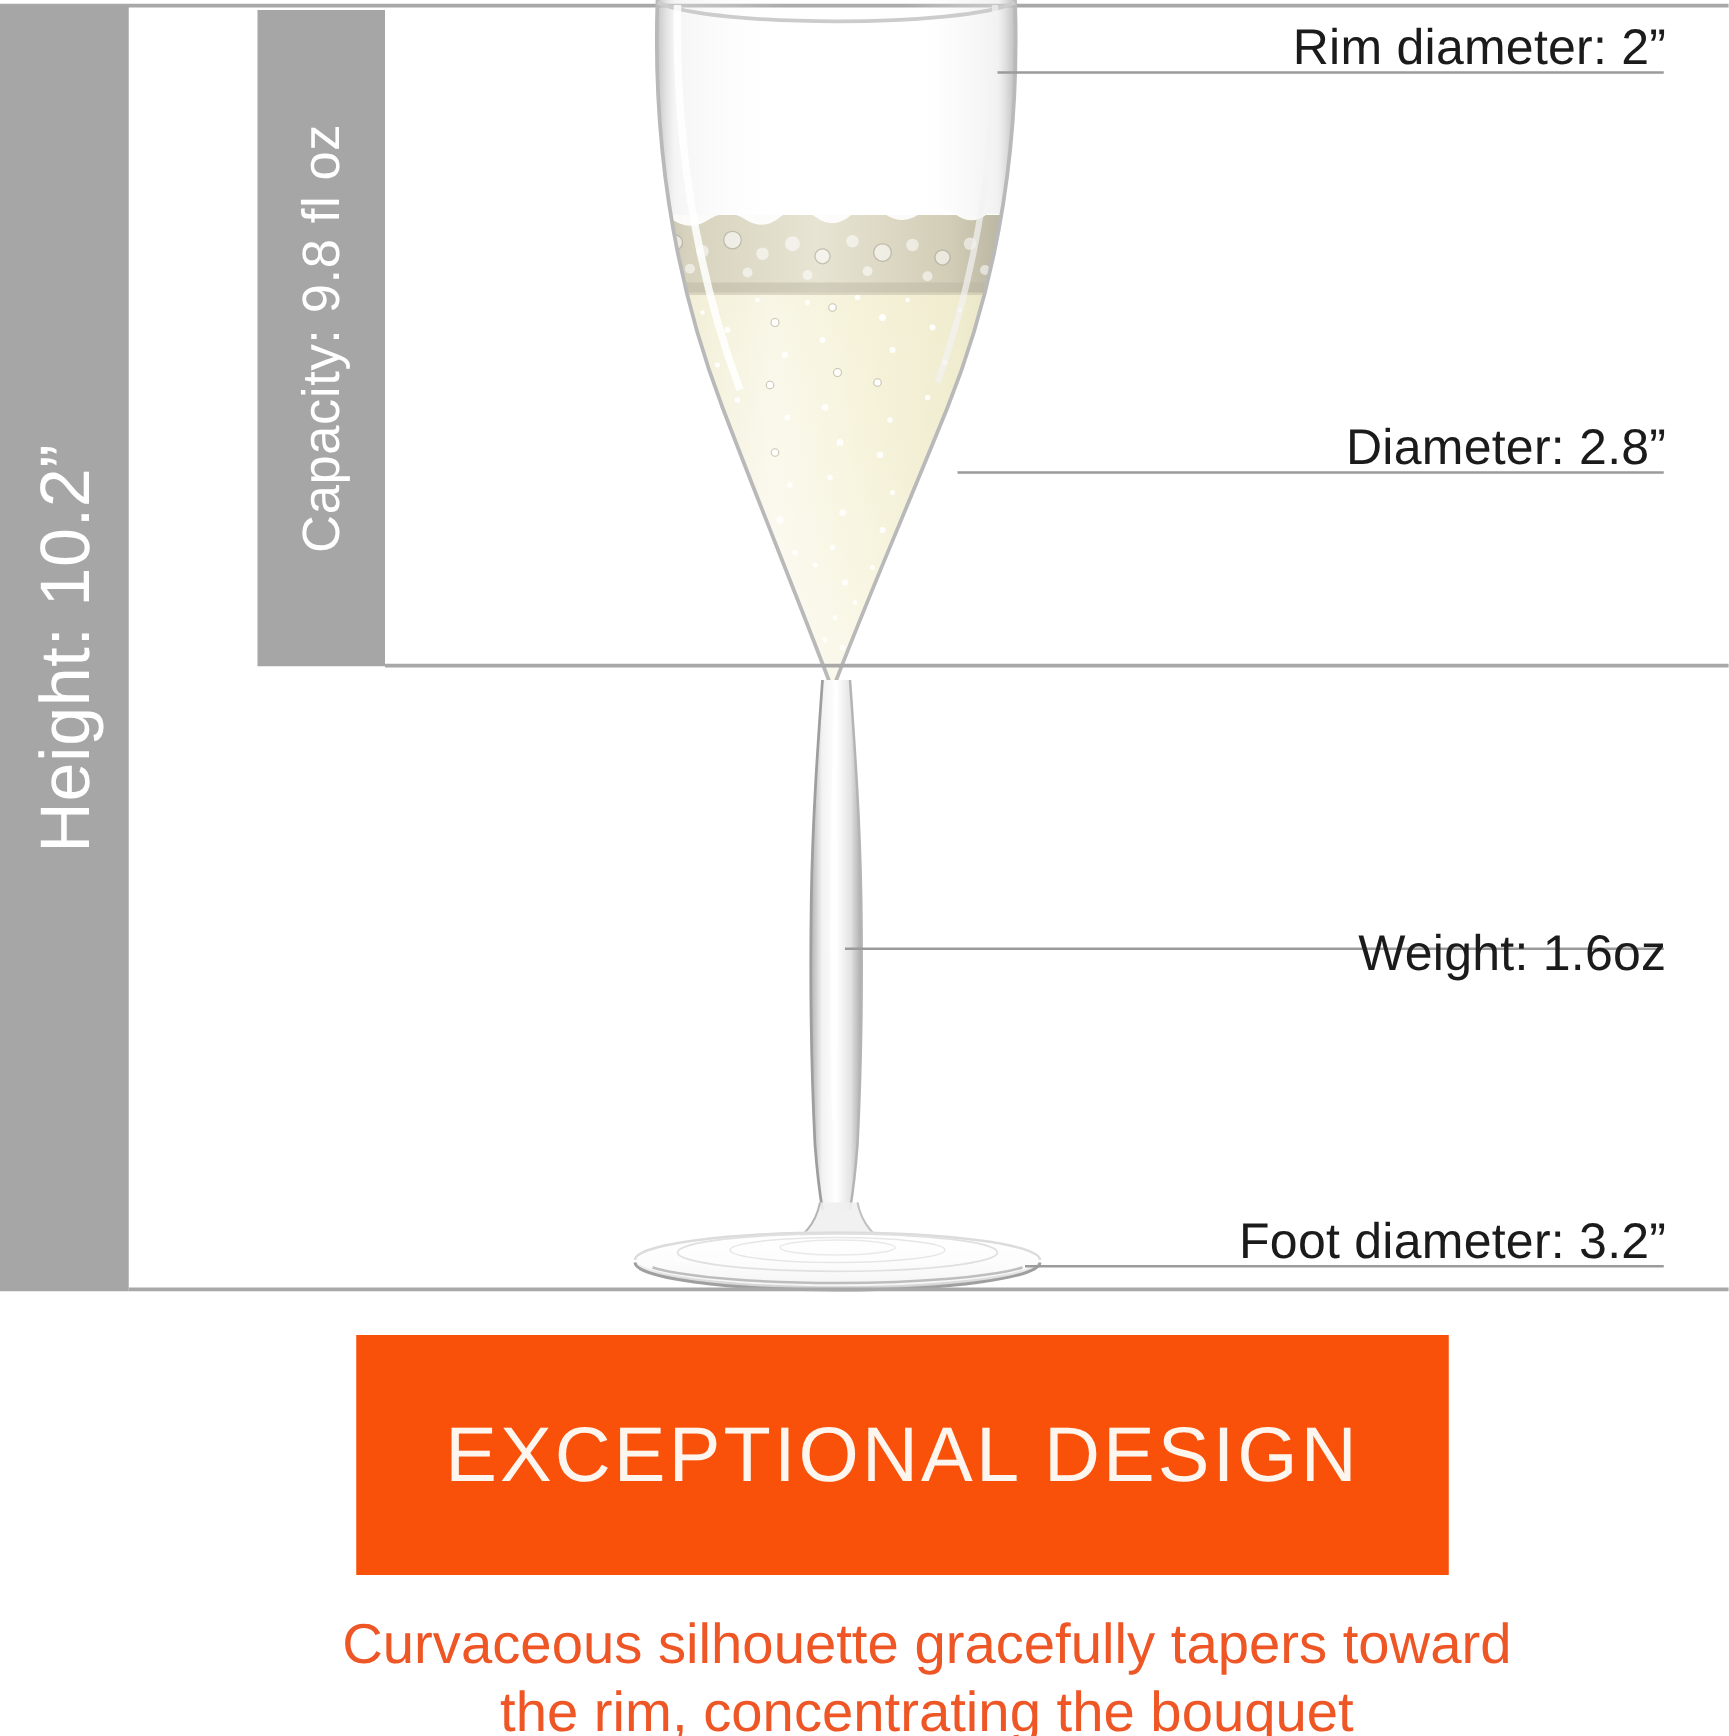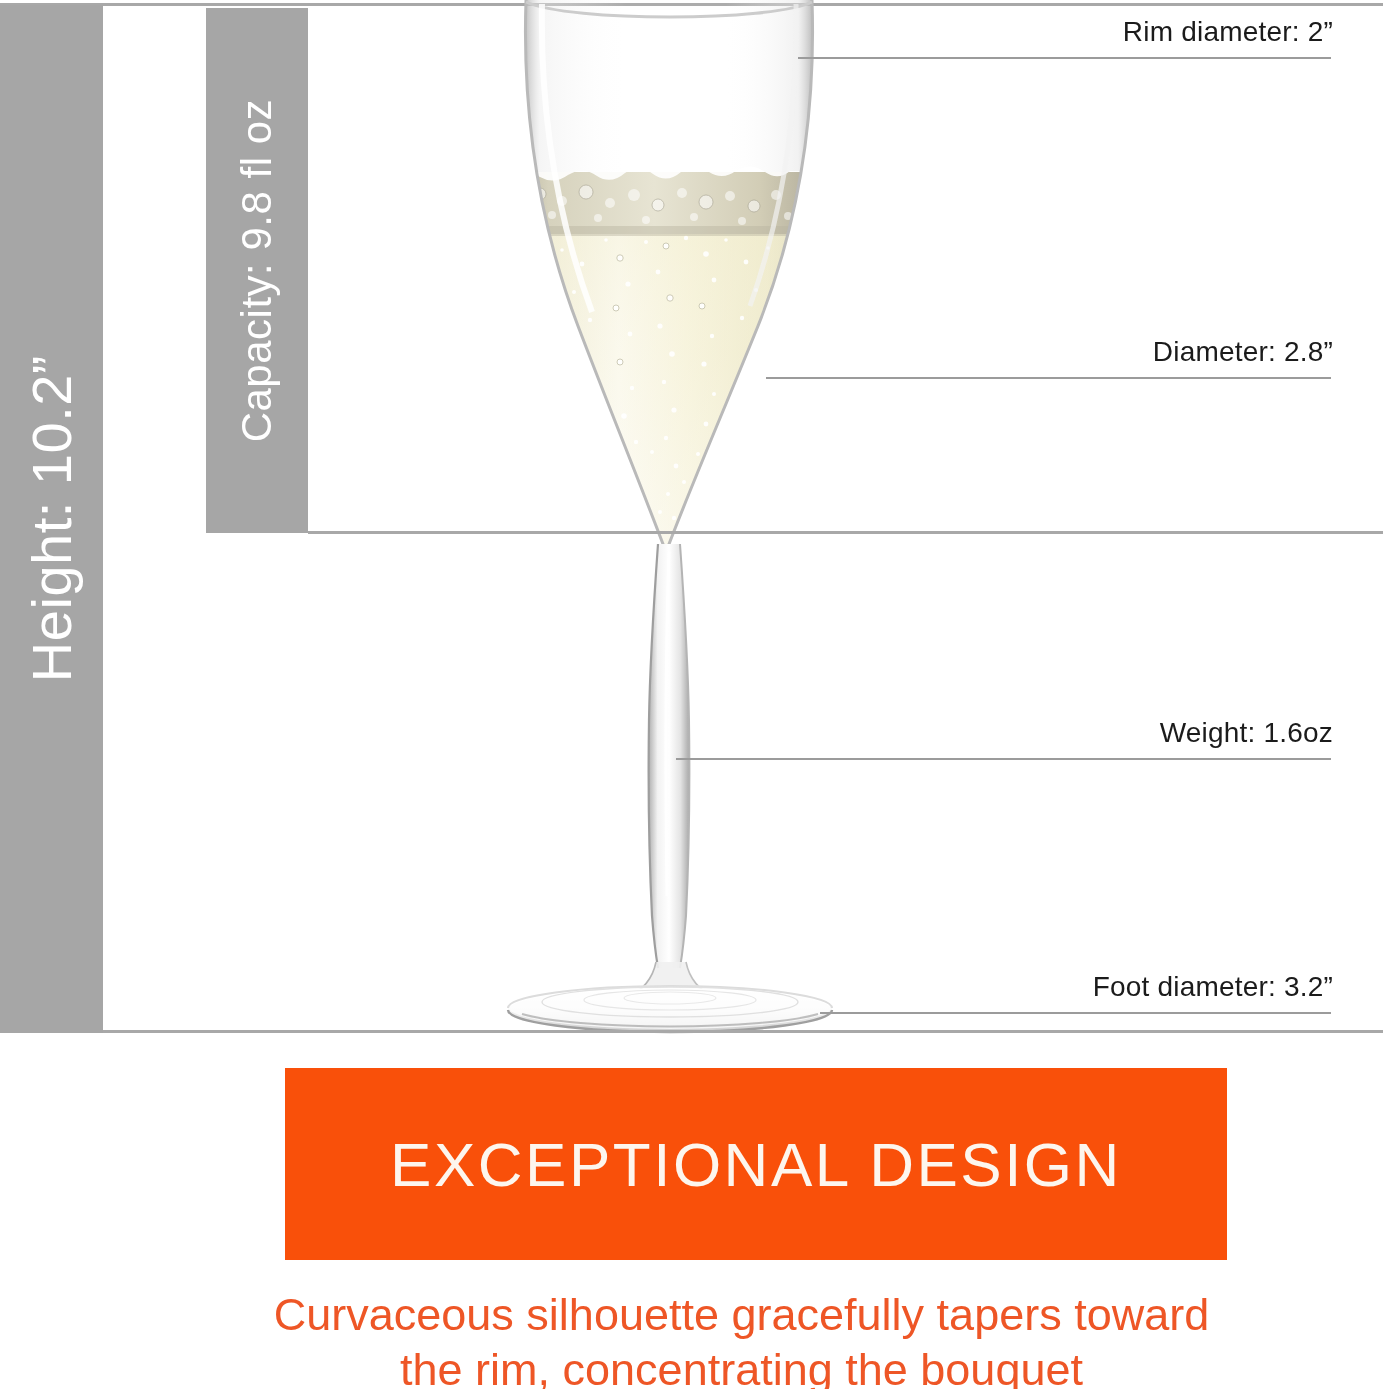--- a/index.html
+++ b/index.html
@@ -44,42 +44,42 @@
   .leader { position:absolute; height:2px; background:#9b9b9b; }
   #leader-rim    { top:57px;  left:798px;  width:533px; }
   #leader-diam   { top:377px; left:766px;  width:565px; }
   #leader-weight { top:758px; left:676px;  width:655px; }
   #leader-foot   { top:1012px;left:820px;  width:511px; }
 
   
   .callout {
     position:absolute;
     color:#1b1b1b;
-    font-size:28px;
+    font-size:40px;
     font-weight:400;
     white-space:nowrap;
     text-align:right;
     letter-spacing:0.2px;
   }
   #lbl-rim    { top:16px;   right:50px; }
   #lbl-diam   { top:336px;  right:50px;margin-left:24px; }
-  #lbl-weight { top:717px;  right:50px;margin-left:44px; }
+  #lbl-weight { top:741px;  right:50px;margin-left:44px; }
   #lbl-foot   { top:971px;  right:50px; }
 
   
   #glass-figure {
     position:absolute; left:470px; top:-4px; width:400px; height:1040px;
   }
   #glass-figure svg { display:block; width:400px; height:1040px; }
 
   
   #banner {
     position:absolute;
     left:285px; top:1068px;
-    width:942px; height:192px;
+    width:874px; height:192px;
     background:#f9500a;
     display:flex; align-items:center; justify-content:center;
   }
   #banner-title {
     color:#fdf6ee;
     font-size:62px;
     font-weight:400;
     letter-spacing:2.5px;
     white-space:nowrap;
     text-align:center;

